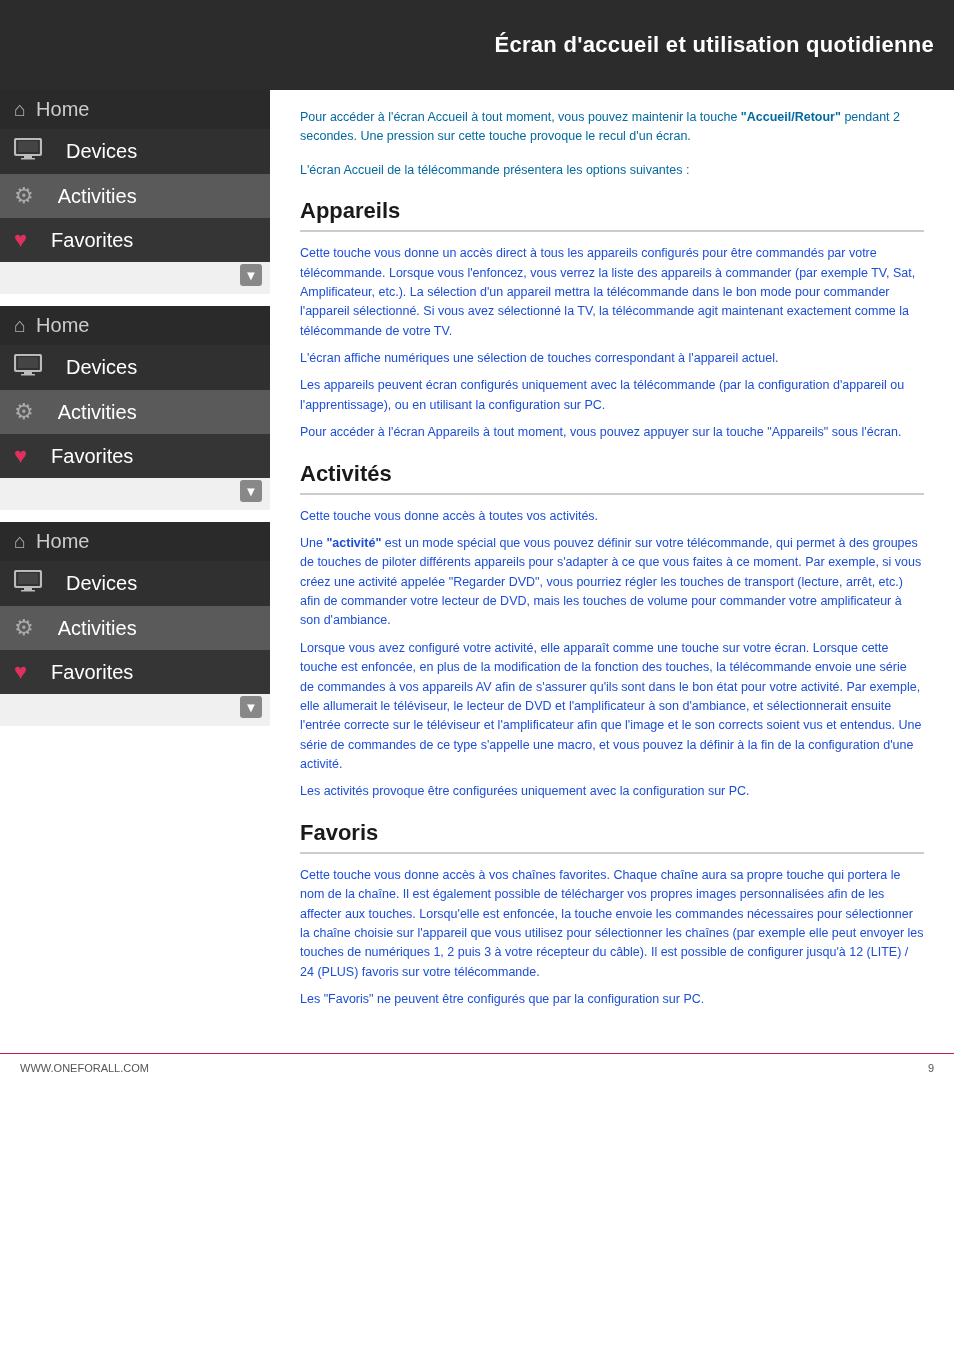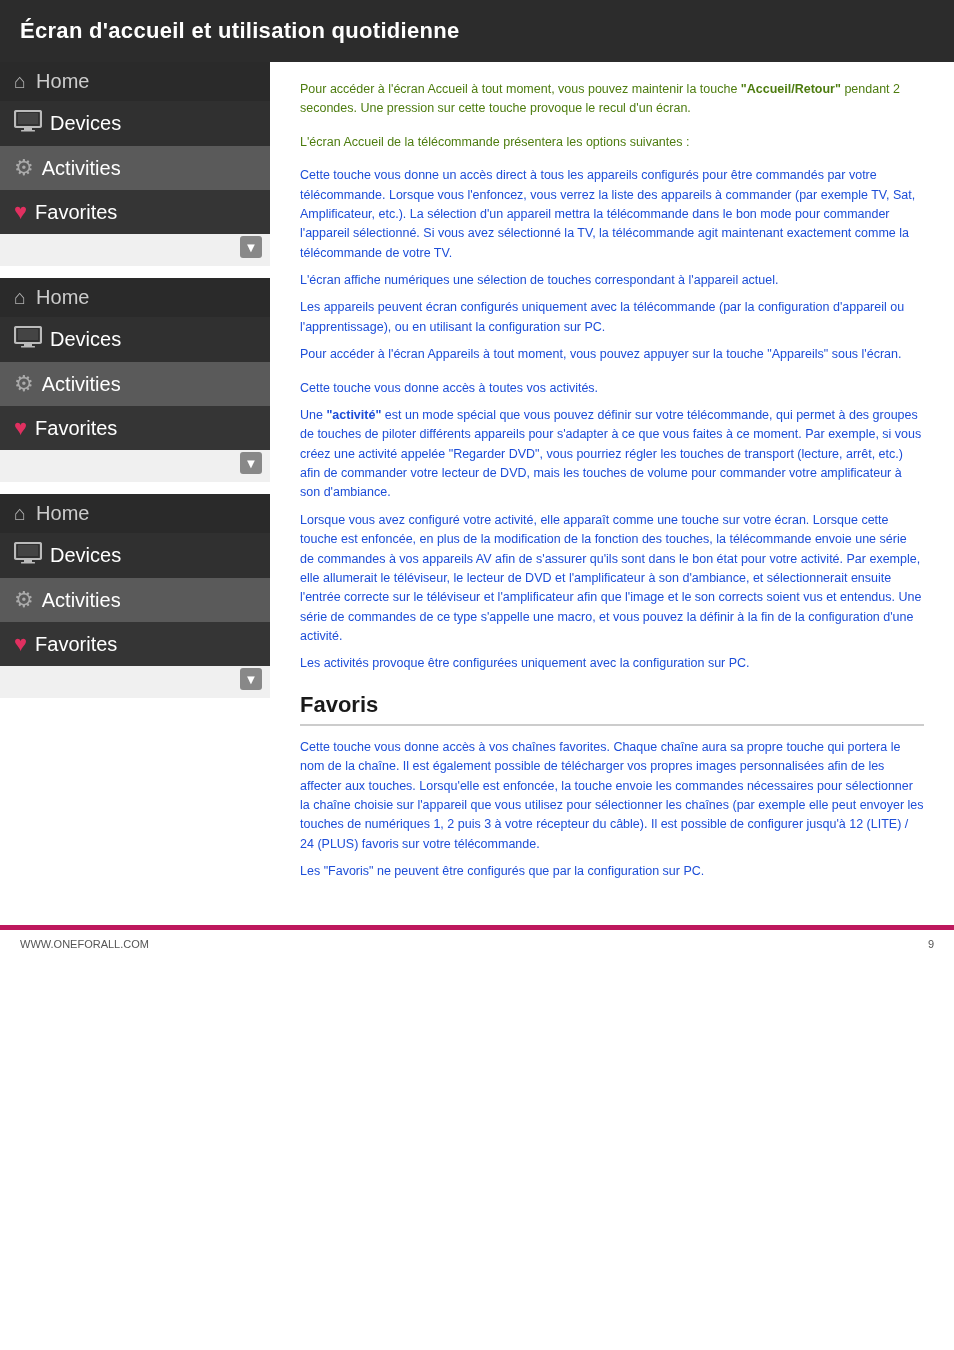--- a/index.html
+++ b/index.html
@@ -7,22 +7,22 @@
       font-family: Arial, Helvetica, sans-serif;
       font-size: 12.5px;
       color: #222;
       background: #fff;
       width: 954px;
     }
 
     .page-header {
       background: #2c2c2c;
       color: #fff;
-      text-align: left;
-      padding: 18px 20px;
+      text-align: right;
+      padding: 32px 20px;
       font-size: 22px;
       font-weight: bold;
       letter-spacing: 0.3px;
     }
 
     .content-area {
       display: flex;
       gap: 0;
     }
 
@@ -43,21 +43,21 @@
       margin-top: 18px;
     }
 
     .section-header:first-child {
       margin-top: 0;
     }
 
     .intro-text {
       margin-bottom: 14px;
       line-height: 1.55;
-      color: #4d7c0f;
+      color: #0369a1;
       font-size: 12.5px;
     }
 
     .intro-text strong {
       font-weight: bold;
     }
 
     .section-body {
       line-height: 1.55;
       color: #1d4ed8;
@@ -67,21 +67,21 @@
 
     .section-body p {
       margin-bottom: 8px;
     }
 
     .footer {
       display: flex;
       justify-content: space-between;
       align-items: center;
       padding: 8px 20px;
-      border-top: 5px solid #be185d;
+      border-top: 1px solid #be185d;
       font-size: 11px;
       color: #555;
     }
 
     
     .panels-wrapper {
       display: flex;
       flex-direction: column;
       width: 270px;
       gap: 0;
@@ -102,21 +102,21 @@
       display: flex;
       align-items: center;
       gap: 10px;
       padding: 8px 14px;
       font-size: 19px;
     }
 
     .nav-row {
       display: flex;
       align-items: center;
-      gap: 8px;
+      gap: 24px;
       padding: 9px 14px;
       font-size: 20px;
       color: #fff;
       font-weight: normal;
     }
 
     .nav-row.devices-row { background: #303030; }
     .nav-row.activities-row { background: #5a5a5a; }
     .nav-row.favorites-row { background: #353535; }
 
@@ -248,27 +248,29 @@
 
     <p class="intro-text">
       Pour accéder à l'écran Accueil à tout moment, vous pouvez maintenir la touche
       <strong>"Accueil/Retour"</strong>
       pendant 2 secondes. Une pression sur cette touche provoque le recul d'un écran.
     </p>
     <p class="intro-text">
       <span>L'écran Accueil de la télécommande présentera les options suivantes :</span>
     </p>
 
+    <div class="section-header">Appareils</div>
     <div class="section-body">
       <p>Cette touche vous donne un accès direct à tous les appareils configurés pour être commandés par votre télécommande. Lorsque vous l'enfoncez, vous verrez la liste des appareils à commander (par exemple TV, Sat, Amplificateur, etc.). La sélection d'un appareil mettra la télécommande dans le bon mode pour commander l'appareil sélectionné. Si vous avez sélectionné la TV, la télécommande agit maintenant exactement comme la télécommande de votre TV.</p>
       <p>L'écran affiche numériques une sélection de touches correspondant à l'appareil actuel.</p>
       <p>Les appareils peuvent écran configurés uniquement avec la télécommande (par la configuration d'appareil ou l'apprentissage), ou en utilisant la configuration sur PC.</p>
       <p>Pour accéder à l'écran Appareils à tout moment, vous pouvez appuyer sur la touche "Appareils" sous l'écran.</p>
     </div>
 
+    <div class="section-header">Activités</div>
     <div class="section-body">
       <p>Cette touche vous donne accès à toutes vos activités.</p>
       <p>
         <span>Une </span><strong>"activité"</strong><span> est un mode spécial que vous pouvez définir sur votre télécommande, qui permet à des groupes de touches de piloter différents appareils pour s'adapter à ce que vous faites à ce moment. Par exemple, si vous créez une activité appelée "Regarder DVD", vous pourriez régler les touches de transport (lecture, arrêt, etc.) afin de commander votre lecteur de DVD, mais les touches de volume pour commander votre amplificateur à son d'ambiance.</span>
       </p>
       <p>Lorsque vous avez configuré votre activité, elle apparaît comme une touche sur votre écran. Lorsque cette touche est enfoncée, en plus de la modification de la fonction des touches, la télécommande envoie une série de commandes à vos appareils AV afin de s'assurer qu'ils sont dans le bon état pour votre activité. Par exemple, elle allumerait le téléviseur, le lecteur de DVD et l'amplificateur à son d'ambiance, et sélectionnerait ensuite l'entrée correcte sur le téléviseur et l'amplificateur afin que l'image et le son corrects soient vus et entendus. Une série de commandes de ce type s'appelle une macro, et vous pouvez la définir à la fin de la configuration d'une activité.</p>
       <p>Les activités provoque être configurées uniquement avec la configuration sur PC.</p>
     </div>
 
     <div class="section-header">Favoris</div>

